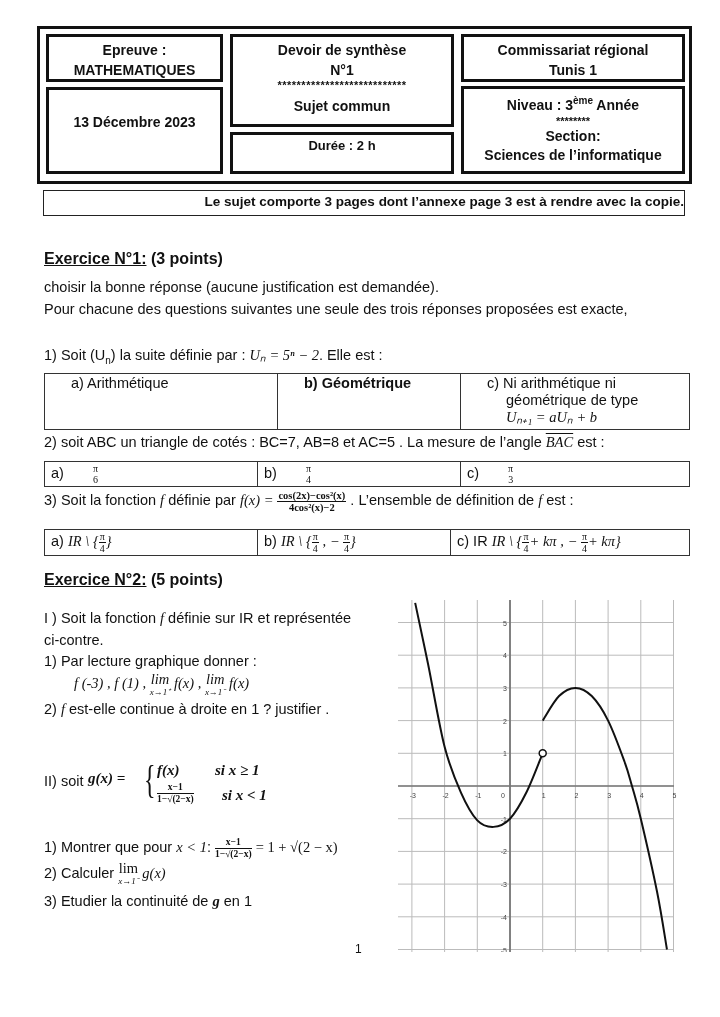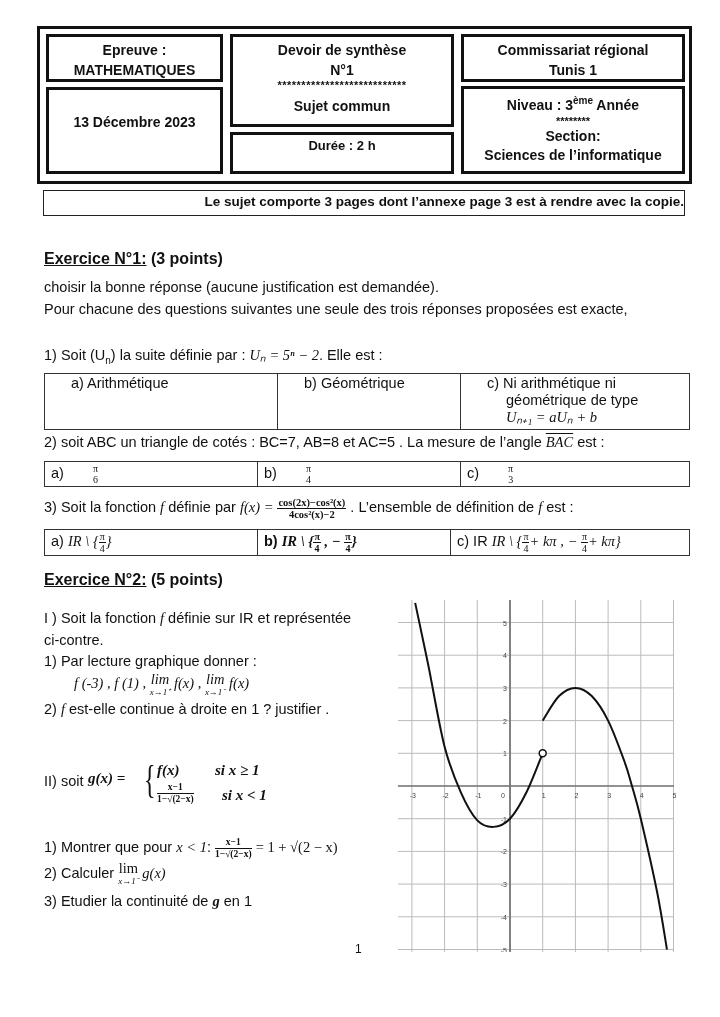--- a/index.html
+++ b/index.html
@@ -67,21 +67,21 @@
   <div>Pour chacune des questions suivantes une seule des trois réponses proposées est exacte,</div>
 </div>
 
 <div class="abs txt" style="left:44px;top:344px;">
   <span>1) Soit (U</span><sub style="font-size:10px;">n</sub><span>) la suite définie par : </span><span class="serif">Uₙ = 5ⁿ − 2</span><span>. Elle est :</span>
 </div>
 <table class="opts" style="left:44px;top:373px;width:646px;">
   <tbody>
       <tr style="height:56px;">
     <td style="width:200px;padding-left:26px;">a)  Arithmétique</td>
-    <td style="width:150px;padding-left:26px;">b)  Géométrique</td>
+    <td style="width:150px;padding-left:26px;font-weight:bold;">b)  Géométrique</td>
     <td style="padding-left:26px;line-height:17px;">
       <div>c)  Ni arithmétique ni</div>
       <div style="padding-left:19px;">géométrique de type</div>
       <div style="padding-left:19px;" class="serif">Uₙ₊₁ = aUₙ + b</div>
     </td>
   </tr>
 </tbody>
   </table>
 
 <div class="abs txt" style="left:44px;top:431px;">
@@ -90,29 +90,29 @@
 <table class="opts" style="left:44px;top:461px;width:646px;">
   <tbody>
       <tr style="height:24px;">
     <td style="width:200px;"><span>a)</span><span class="frac" style="margin-left:28px;"><span class="num" style="border:none;">π</span><span class="den">6</span></span></td>
     <td style="width:190px;"><span>b)</span><span class="frac" style="margin-left:28px;"><span class="num" style="border:none;">π</span><span class="den">4</span></span></td>
     <td><span>c)</span><span class="frac" style="margin-left:28px;"><span class="num" style="border:none;">π</span><span class="den">3</span></span></td>
   </tr>
 </tbody>
   </table>
 
-<div class="abs txt" style="left:44px;top:489px;margin-top:7px;">
+<div class="abs txt" style="left:44px;top:489px;">
   <span>3) Soit la fonction </span><span class="serif">f</span><span> définie par </span><span class="serif">f(x) =</span>
   <span class="frac" style="font-size:10.5px;font-weight:bold;"><span class="num">cos(2x)−cos²(x)</span><span class="den">4cos²(x)−2</span></span><span> .  L’ensemble de définition de </span><span class="serif">f</span><span> est :</span>
 </div>
 <table class="opts" style="left:44px;top:529px;width:646px;">
   <tbody>
       <tr style="height:26px;">
     <td style="width:200px;"><span>a) </span><span class="serif">IR \ {</span><span class="frac"><span class="num" style="border-bottom:1px solid #111;">π</span><span class="den">4</span></span><span class="serif">}</span></td>
-    <td style="width:180px;font-weight:bold;"><span>b) </span><span class="serif">IR \ {</span><span class="frac"><span class="num">π</span><span class="den">4</span></span><span class="serif"> , − </span><span class="frac"><span class="num">π</span><span class="den">4</span></span><span class="serif">}</span></td>
+    <td style="width:180px;"><span>b) </span><span class="serif">IR \ {</span><span class="frac"><span class="num">π</span><span class="den">4</span></span><span class="serif"> , − </span><span class="frac"><span class="num">π</span><span class="den">4</span></span><span class="serif">}</span></td>
     <td><span>c) IR </span><span class="serif">IR \ {</span><span class="frac"><span class="num">π</span><span class="den">4</span></span><span class="serif">+ kπ , − </span><span class="frac"><span class="num">π</span><span class="den">4</span></span><span class="serif">+ kπ}</span></td>
   </tr>
 </tbody>
   </table>
 
 <div class="abs ex-title" style="left:44px;top:571px;">
   <u>Exercice N°2:</u><span> (5 points)</span>
 </div>
 
 <div class="abs txt" style="left:44px;top:608px;width:350px;line-height:21.5px;">

